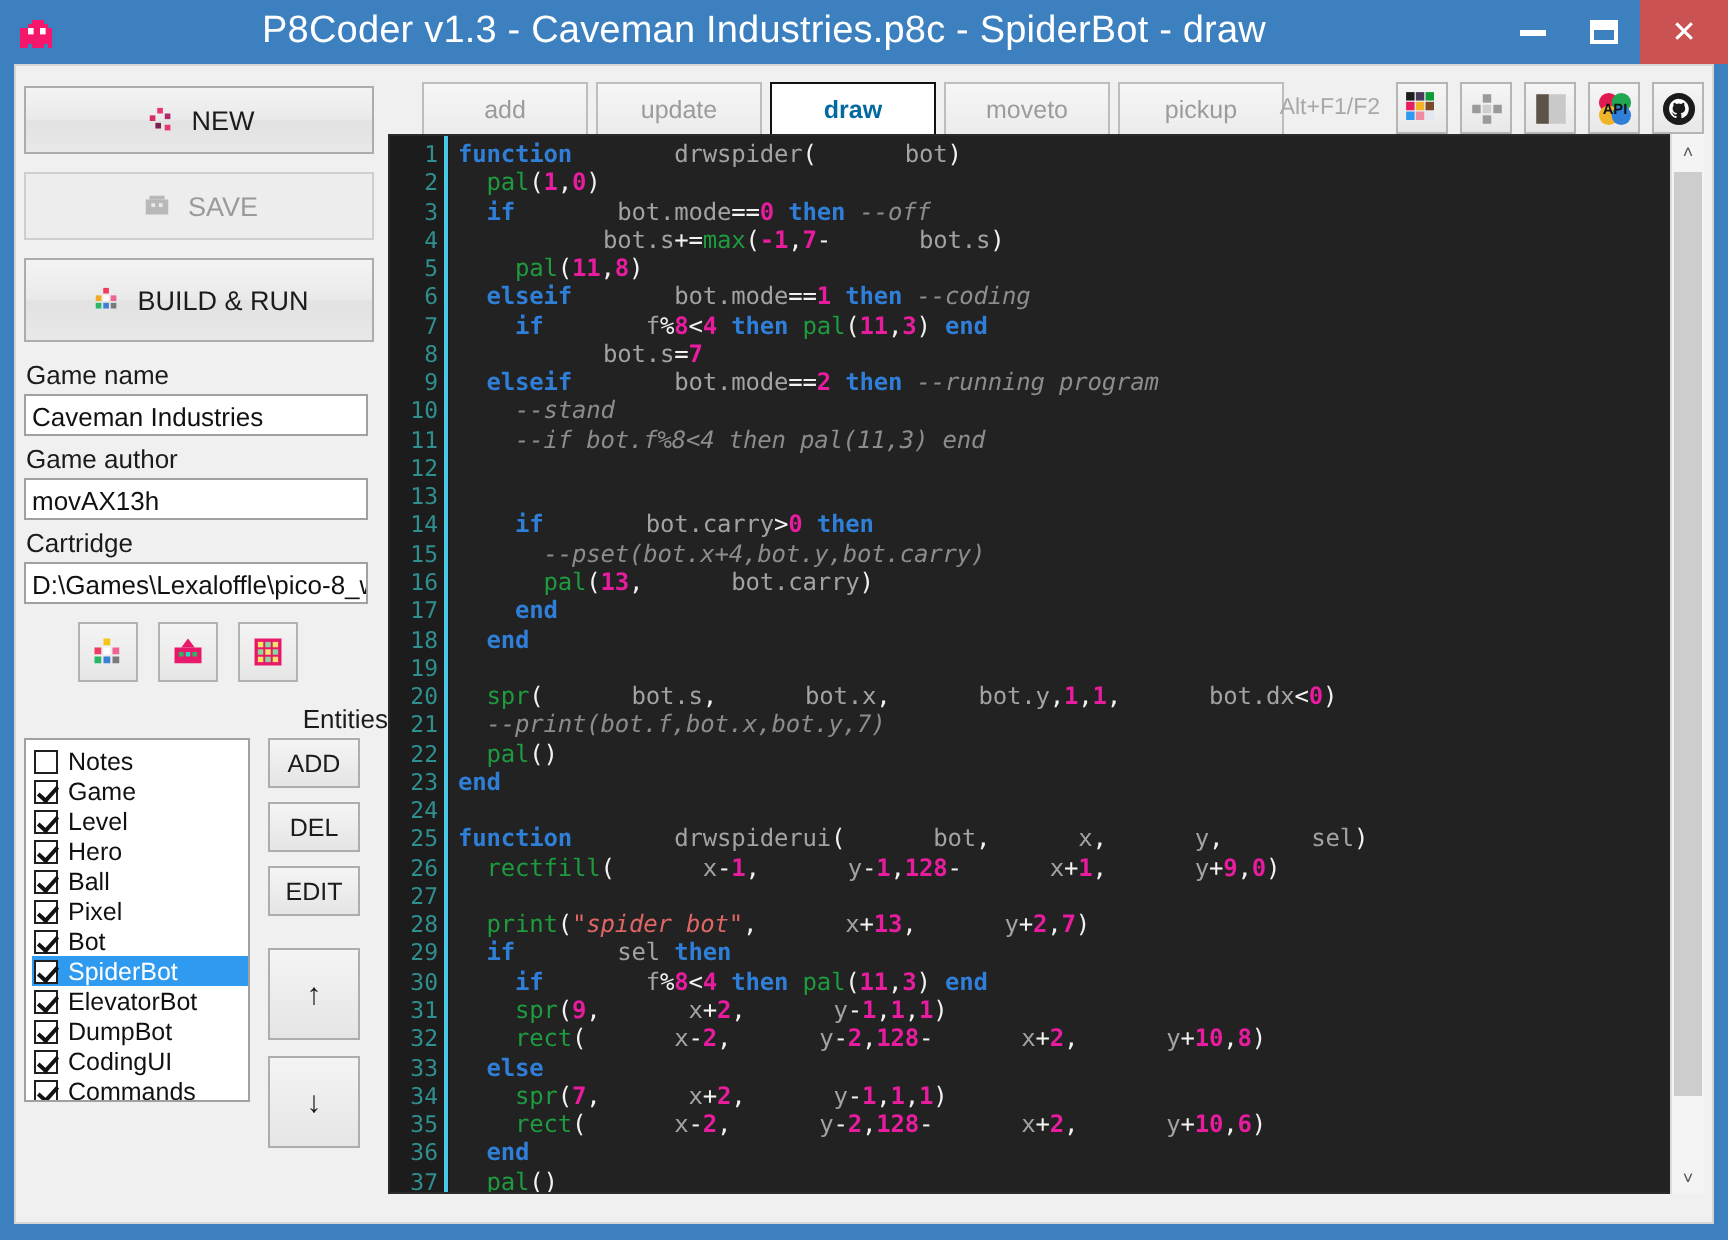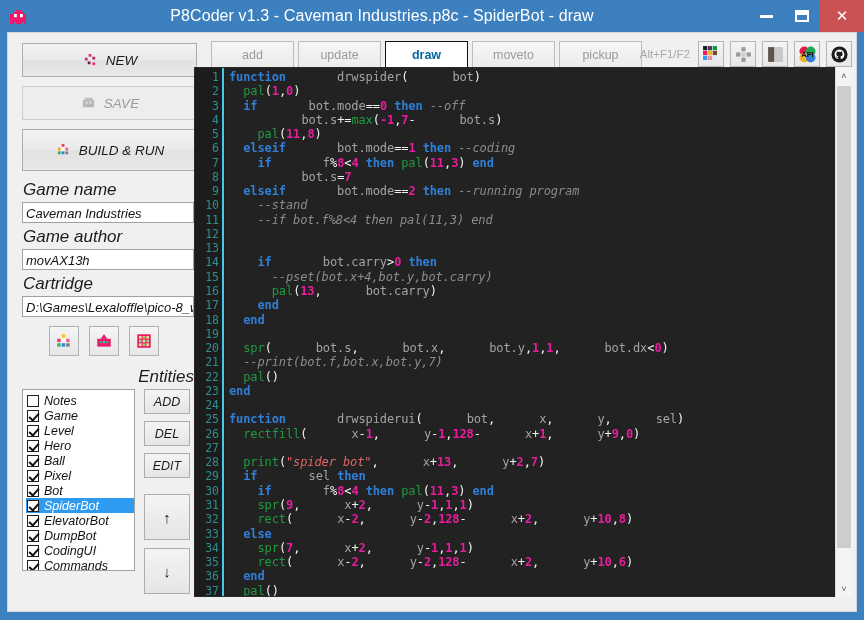--- a/index.html
+++ b/index.html
@@ -32,21 +32,21 @@
     position: absolute; left: 0; top: 2px;
     width: 18px; height: 14px;
   }
   .title-text {
     position: absolute;
     left: 0; right: 0; top: 0;
     height: 32px;
     line-height: 32px;
     text-align: center;
     color: #ffffff;
-    font-size: 16px;
+    font-size: 19px;
     letter-spacing: .1px;
     padding-right: 100px;
     white-space: nowrap;
     overflow: hidden;
   }
   .winbtns {
     position: absolute;
     right: 0; top: 0;
     display: flex;
     height: 32px;
@@ -72,43 +72,42 @@
     width: 850px; height: 580px;
     background: #f0f0f0;
     border: 1px solid #d6d6d6;
   }
 
   
   .leftpanel {
     position: absolute;
     left: 0; top: 0;
     width: 186px; height: 100%;
-    padding: 10px 0 0 14px;
-    font-style: italic;
+    padding: 10px 0 0 4px;
   }
   .bigbtn {
     width: 175px; height: 34px;
     background: linear-gradient(to bottom, #f3f3f3 0%, #eaeaea 48%, #e2e2e2 52%, #e8e8e8 100%);
     border: 1px solid #acacac;
     display: flex;
     align-items: center;
     justify-content: center;
     gap: 7px;
     font-size: 13.5px;
     color: #1b1b1b;
     margin-bottom: 9px;
     cursor: default;
   }
   .bigbtn.disabled { color: #9a9a9a; border-color: #cecece; background:#ededed; }
   .bigbtn.tall { height: 42px; margin-top: 2px; }
 
   .sico { width: 17px; height: 15px; display:block; }
 
   .fieldlabel {
-    font-size: 17px;
+    font-size: 13px;
     color: #1b1b1b;
     margin: 4px 0 2px 1px;
   }
   .textinput {
     width: 172px; height: 21px;
     border: 1px solid #a0a0a0;
     background: #fff;
     font-size: 13px;
     color: #111;
     padding: 1px 3px;

